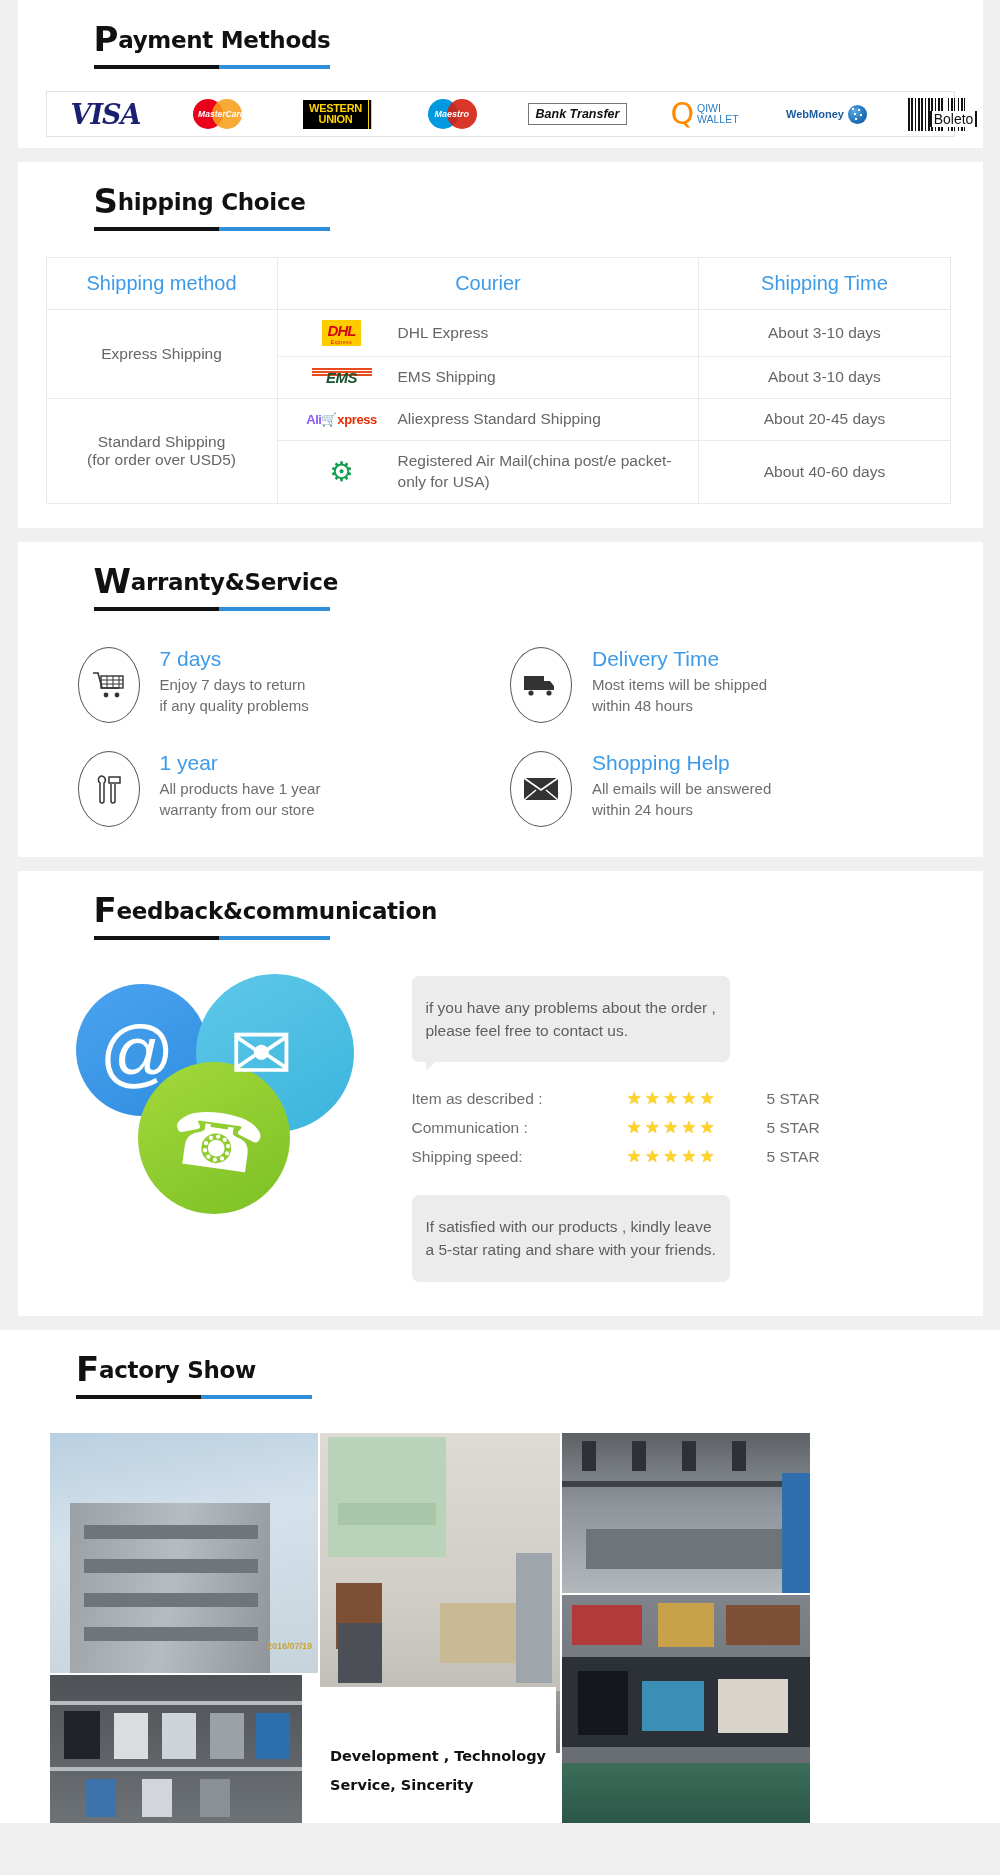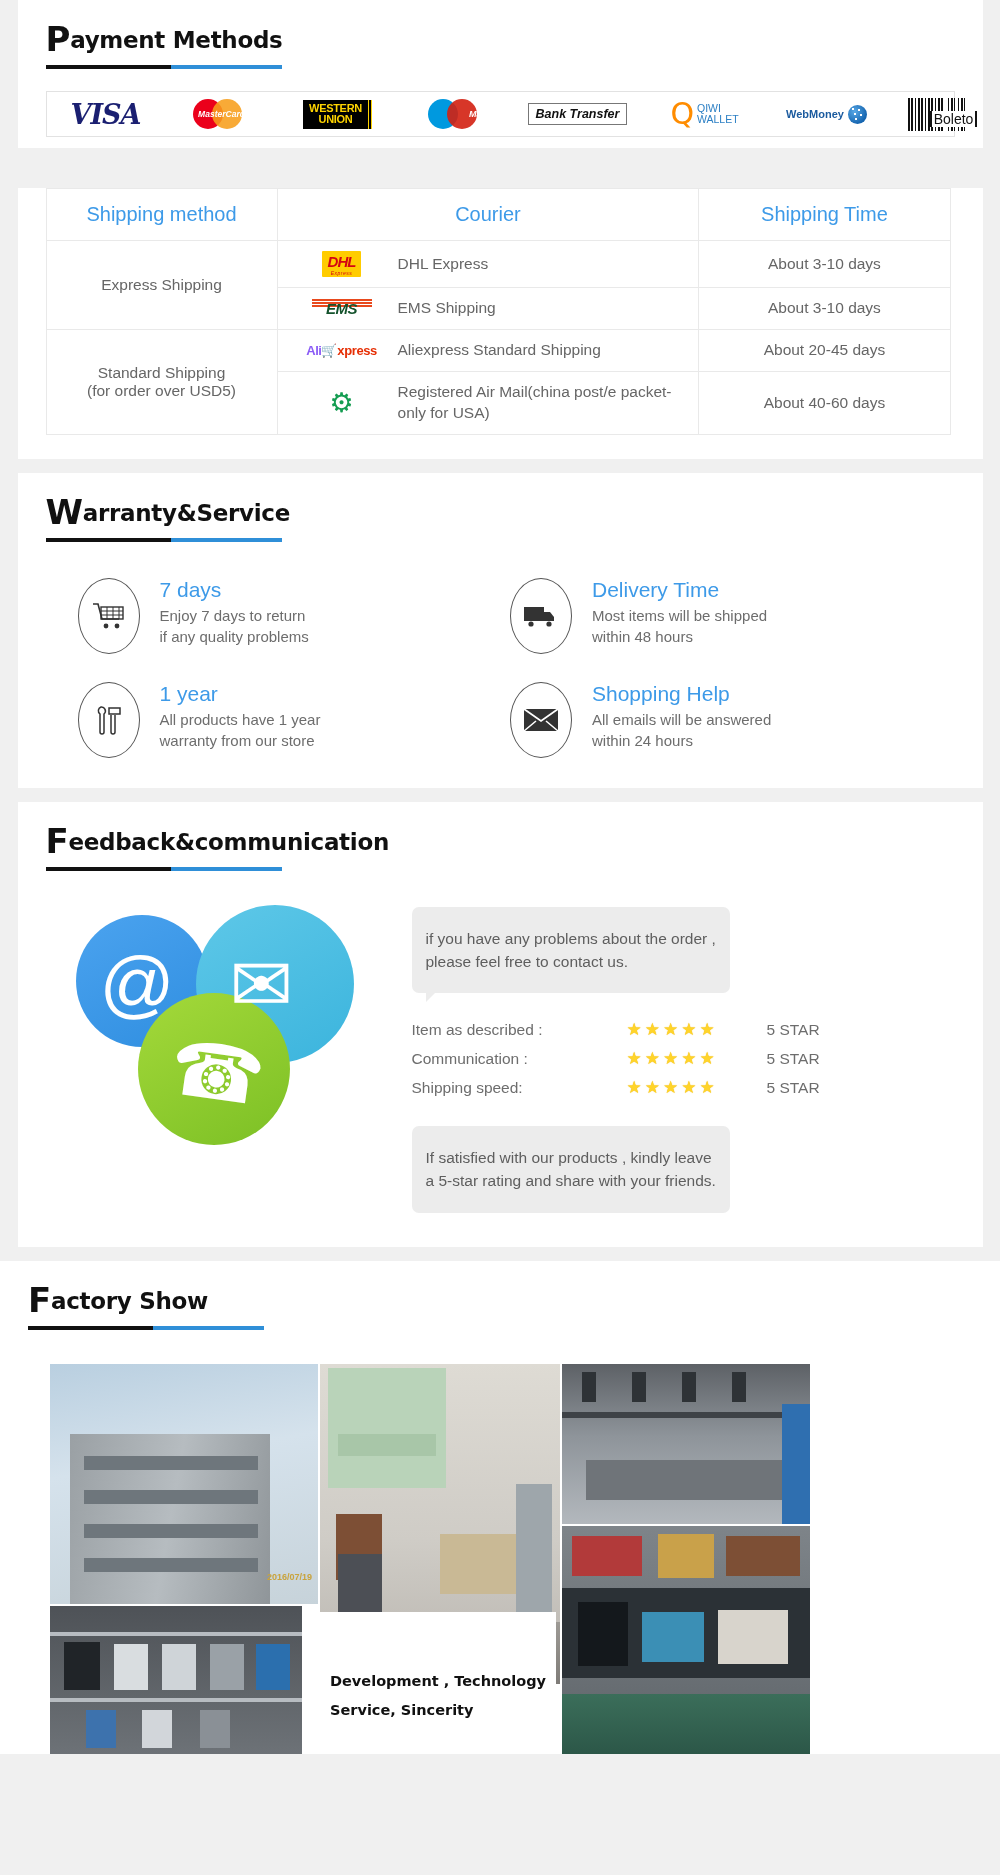--- a/index.html
+++ b/index.html
@@ -13,21 +13,21 @@
 
   
   .panel {
     background: #ffffff;
     margin: 0 auto;
     position: relative;
   }
   .gap { height: 14px; background: #f0f0f0; }
 
   
-  .head-wrap { padding: 22px 8px 0 28px; }
+  .head-wrap { padding: 22px 8px 0 28px; margin-left: 48px; }
   .head-title {
     font-family: "DejaVu Sans", sans-serif;
     font-weight: bold;
     font-size: 23px;
     letter-spacing: -0.3px;
     color: #111;
     line-height: 1;
     white-space: nowrap;
   }
   .head-title .cap {
@@ -80,21 +80,21 @@
     background: #000; color: #ffd400; font-weight: bold;
     font-size: 11px; line-height: 11.5px; text-align: center;
     padding: 3px 6px; letter-spacing: -0.3px;
     border-right: 4px double #ffd400;
   }
   .maestro { position: relative; width: 62px; height: 30px; }
   .maestro .c1, .maestro .c2 { position: absolute; top: 0; width: 30px; height: 30px; border-radius: 50%; }
   .maestro .c1 { left: 2px; background: #0099df; }
   .maestro .c2 { left: 21px; background: #d32011; opacity: .9; }
   .maestro .lbl {
-    position: absolute; top: 10px; left: 16px; width: 62px; text-align: right;
+    position: absolute; top: 10px; left: 9px; width: 62px; text-align: left;
     font-size: 9px; font-weight: bold; color: #fff; font-style: italic;
   }
   .bank {
     border: 1px solid #777; padding: 3px 7px;
     font-weight: bold; font-size: 12.5px; color: #111; background: #fff; font-style: italic;
   }
   .qiwi { display: flex; align-items: center; gap: 3px; }
   .qiwi .q {
     font-size: 30px; color: #ff8c00; line-height: 24px;
     font-family: "DejaVu Sans", sans-serif;
@@ -236,21 +236,21 @@
   .chat.bottom { margin-top: 20px; }
 
   
   #factory-panel { width: 1000px; background: #fff; padding-bottom: 0; }
   .factory-grid {
     position: relative; margin: 24px 0 0 28px; width: 940px; height: 400px;
   }
   .ph { position: absolute; overflow: hidden; background: #b9bcc0; }
   .ph .sky { position: absolute; inset: 0; }
   .cap-box {
-    position: absolute; left: 278px; top: 258px; width: 250px; height: 168px;
+    position: absolute; left: 278px; top: 264px; width: 250px; height: 168px;
     background: #fff; display: flex; flex-direction: column;
     justify-content: center; padding-left: 24px;
   }
   .cap-box div {
     font-family: "DejaVu Sans", sans-serif;
     font-weight: bold; font-size: 14.5px; color: #111; line-height: 2.0;
   }
 </style>
 </head>
 <body>
@@ -309,20 +309,27 @@
             <div class="bars"></div>
             <div class="bt">Boleto</div>
           </div>
       </div>
     </div>
   </div>
 
   <div class="gap"></div>
 
   <div class="panel" id="shipping-panel">
+    <div class="head-wrap">
+      <div class="head-title"><span class="cap">S</span><span>hipping Choice</span></div>
+      <div class="head-rule">
+          <div class="blk"></div>
+          <div class="blu"></div>
+        </div>
+    </div>
 
     <table class="ship-table">
       <thead>
         <tr>
           <th class="col-a">Shipping method</th>
           <th class="col-b">Courier</th>
           <th class="col-c">Shipping Time</th>
         </tr>
       </thead>
       <tbody>

